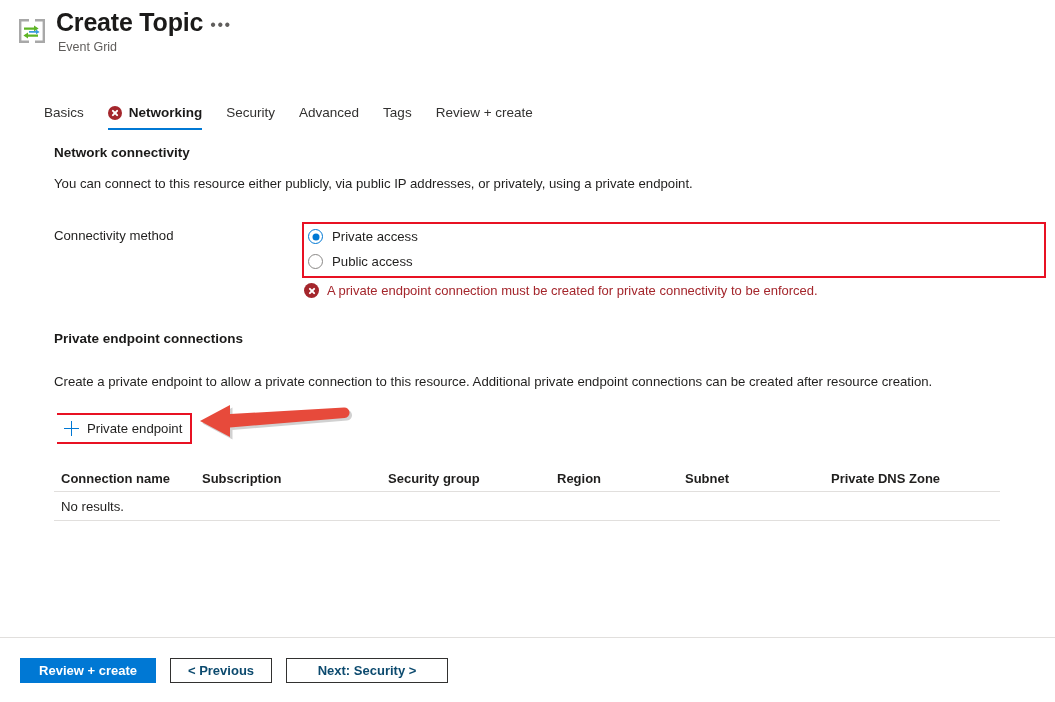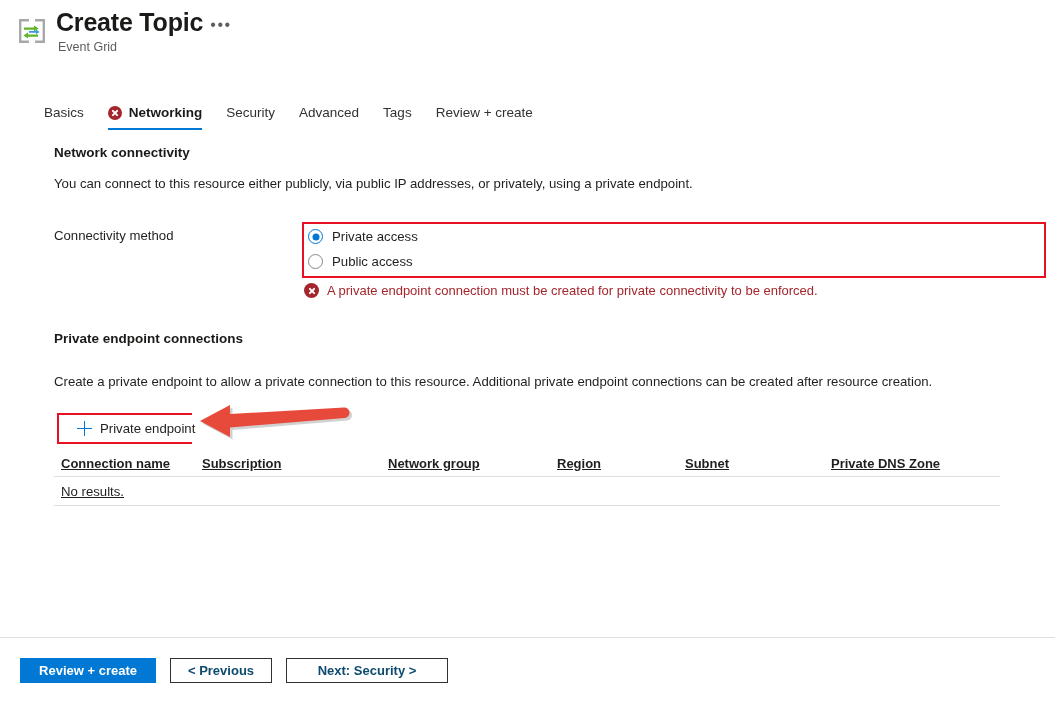--- a/index.html
+++ b/index.html
@@ -114,39 +114,39 @@
   .inline-error .err-text {
     font-size:13px; color:#a4262c; white-space:nowrap;
   }
 
   
   .pe-btn-highlight {
     position:absolute; left:57px; top:413px; width:135px; height:31px;
     border:2px solid #e81123;
   }
   .pe-btn {
-    position:absolute; left:68px; top:415px; width:131px; height:27px;
+    position:absolute; left:55px; top:415px; width:131px; height:27px;
     display:flex; align-items:center; gap:8px; padding-left:9px;
     background:#fff; cursor:pointer;
   }
   .plus-icon {
     width:15px; height:15px; position:relative; flex:0 0 auto;
   }
   .plus-icon::before, .plus-icon::after {
     content:""; position:absolute; background:#0078d4;
   }
   .plus-icon::before { left:0; top:6.5px; width:15px; height:1.6px; }
   .plus-icon::after  { top:0; left:6.7px; height:15px; width:1.6px; }
   .pe-btn-label { font-size:13.2px; color:#201f1e; white-space:nowrap; }
 
   
   .annot-arrow { position:absolute; left:190px; top:396px; width:165px; height:50px; }
 
   
-  .table { position:absolute; left:54px; top:450px; width:946px;text-decoration:underline; }
+  .table { position:absolute; left:54px; top:465px; width:946px; }
   .thead {
     display:flex; height:27px; align-items:center;
     font-size:13px; font-weight:600; color:#201f1e;
     border-bottom:1px solid #e1dfdd;
   }
   .tbody-row {
     display:flex; height:29px; align-items:center;
     font-size:13.2px; color:#201f1e;
     border-bottom:1px solid #e1dfdd;
   }
@@ -262,21 +262,21 @@
     <g transform="translate(2,3)">
       <path d="M8 22 L38 6 L38 15 L152 8.5 A5.2 5.2 0 0 1 152.6 19 L38 28.5 L38 38 Z" fill="#000" opacity="0.18" transform="translate(2.5,2.5)"></path>
       <path d="M8 22 L38 6 L38 15 L152 8.5 A5.2 5.2 0 0 1 152.6 19 L38 28.5 L38 38 Z" fill="#e74a3b"></path>
     </g>
   </svg>
 
   <div class="table">
     <div class="thead">
       <div class="col c0">Connection name</div>
       <div class="col c1">Subscription</div>
-      <div class="col c2">Network group</div>
+      <div class="col c2">Security group</div>
       <div class="col c3">Region</div>
       <div class="col c4">Subnet</div>
       <div class="col c5">Private DNS Zone</div>
     </div>
     <div class="tbody-row">
       <div class="norow">No results.</div>
     </div>
   </div>
 </div>
 

